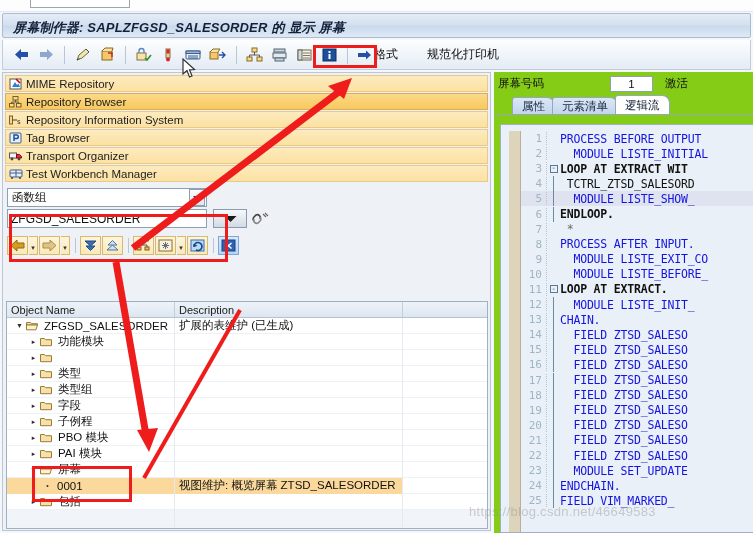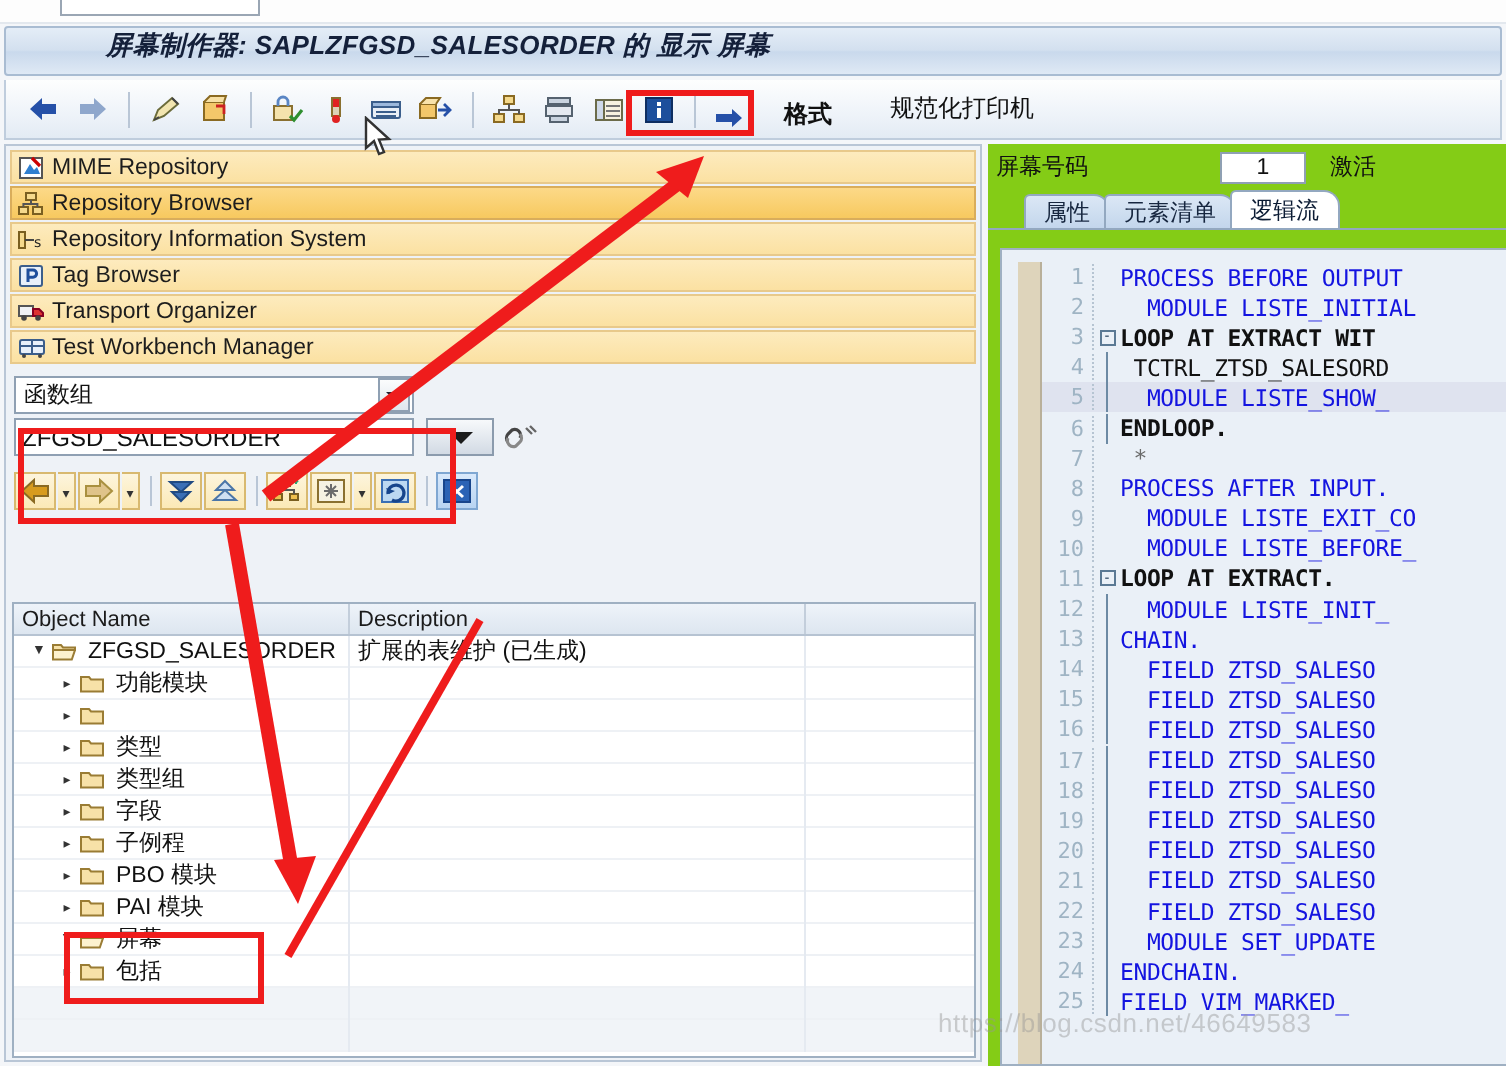--- a/index.html
+++ b/index.html
@@ -30,21 +30,21 @@
     position: absolute; left: 610px; top: -10px; width: 140px; height: 18px;
     background: #fdfdfd;
   }
 
   
   .titlebar {
     position: absolute; left: 2px; top: 13px; width: 749px; height: 25px;
     background: linear-gradient(to bottom,#e4edf7 0%,#d3e0ef 48%,#c9d9ec 52%,#dfe9f5 100%);
     border: 1px solid #a9bcd2;
     border-radius: 2px;
-    display: flex; align-items: flex-start; padding-left: 40px;
+    display: flex; align-items: flex-end;
   }
   .titlebar .title-text {
     padding-left: 10px;
     font-size: 13px; font-weight: bold; font-style: italic;
     color: #14203a; letter-spacing: .2px;
     white-space: nowrap;
   }
 
   
   .toolbar {
@@ -59,22 +59,22 @@
     display: inline-flex; align-items: center; justify-content: center;
     margin-right: 1px;
     cursor: pointer;
   }
   .tb-sep {
     width: 1px; height: 18px; background: #b9c6d6; margin: 0 5px;
   }
   .fmt-btn {
     position: relative;
     height: 22px; padding: 0 7px 0 4px;
-    display: inline-flex; align-items: flex-end; gap: 20px;
-    font-size: 12px; color: #111; cursor: pointer; white-space: nowrap; font-weight: bold;
+    display: inline-flex; align-items: center; gap: 2px;
+    font-size: 12px; color: #111; cursor: pointer; white-space: nowrap;
   }
   .fmt-label { font-size: 12px; color: #101010; }
   .plain-label {
     font-size: 12px; color: #101010; margin-left: 22px; white-space: nowrap;
   }
   .redbox {
     position: absolute; border: 3px solid #ef1c1c; pointer-events: none;
     z-index: 60;
   }
 
@@ -758,20 +758,29 @@
                 <svg width="12" height="10" viewBox="0 0 12 10">
                   <path d="M0.5 1.5 h4 l1 1.2 h6 v1.3 h-11 Z" fill="#f7e1a8" stroke="#9a7c34"></path>
                   <path d="M0.5 4 h11 l-1.6 4.8 h-9.4 Z" fill="#fdf2cf" stroke="#9a7c34"></path>
                 </svg>
               </span>
               <span class="tlabel">屏幕</span>
             </div>
             <div class="cell2"></div>
             <div class="cell3"></div>
           </div>
+          <div class="trow hl">
+            <div class="cell1">
+              <span style="width: 34px; flex: 0 0 auto;"></span>
+              <span class="twist">•</span>
+              <span class="tlabel">0001</span>
+            </div>
+            <div class="cell2">视图维护: 概览屏幕 ZTSD_SALESORDER</div>
+            <div class="cell3"></div>
+          </div>
           <div class="trow">
             <div class="cell1">
               <span style="width: 20px; flex: 0 0 auto;"></span>
               <span class="twist">▸</span>
               <span class="folder">
                 <svg width="12" height="10" viewBox="0 0 12 10">
                   <path d="M0.5 1.5 h4 l1 1.2 h6 v6 h-11 Z" fill="#f7e1a8" stroke="#9a7c34"></path>
                 </svg>
               </span>
               <span class="tlabel">包括</span>

